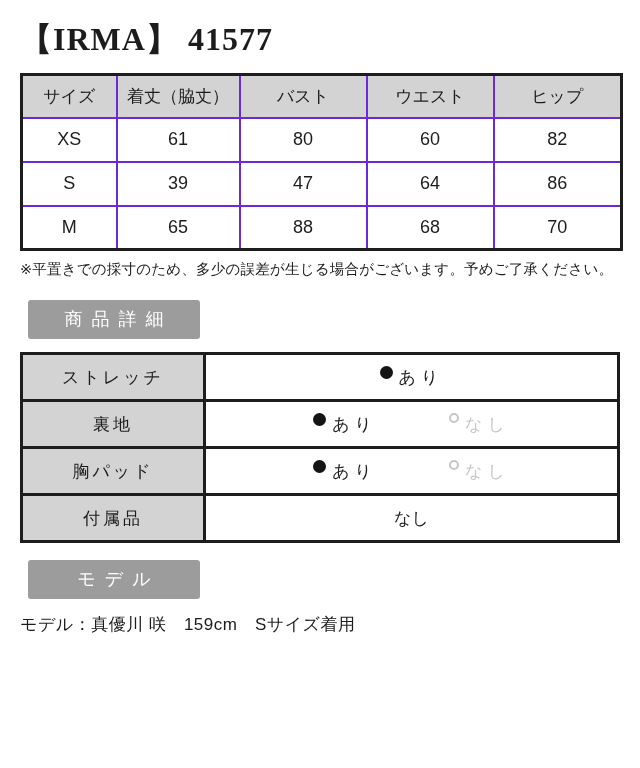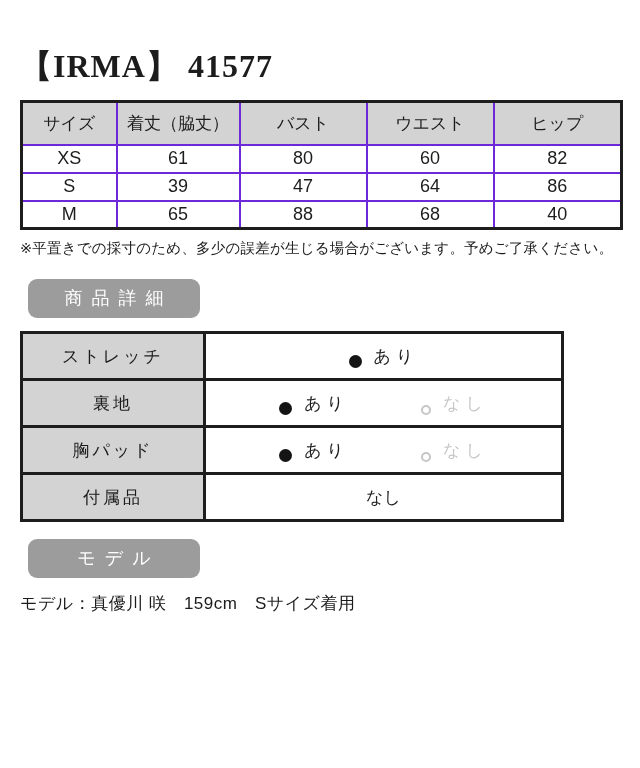--- a/index.html
+++ b/index.html
@@ -8,21 +8,20 @@
     padding: 0;
     background: #ffffff;
     width: 640px;
     height: 768px;
     overflow: hidden;
     font-family: "Liberation Sans", "DejaVu Sans", sans-serif;
     color: #1c1c1c;
   }
   .content {
     padding: 22px 20px 0 20px;
-    margin-top: 27px;
   }
   .page-title {
     font-family: "Liberation Serif", "DejaVu Serif", serif;
     font-size: 32px;
     font-weight: 600;
     letter-spacing: 1px;
     margin: 0 0 16px 0;
     line-height: 1.1;
   }
   
@@ -38,21 +37,21 @@
     text-align: center;
     vertical-align: middle;
     font-weight: normal;
   }
   table.size-table th {
     background: #d3d3d3;
     height: 43px;
     font-size: 17px;
   }
   table.size-table td {
-    height: 28px;
+    height: 44px;
     font-size: 18px;
     background: #ffffff;
   }
   col.c-size  { width: 95px; }
   col.c-len   { width: 123px; }
   col.c-bust  { width: 127px; }
   col.c-waist { width: 127px; }
   col.c-hip   { width: 128px; }
   
   .note {
@@ -64,29 +63,29 @@
   .section-badge {
     display: inline-block;
     width: 172px;
     background: #9c9c9c;
     color: #ffffff;
     font-size: 18px;
     letter-spacing: 9px;
     text-indent: 9px;
     text-align: center;
     padding: 7px 0 8px 0;
-    border-radius: 9px;
+    border-radius: 3px;
     margin: 21px 0 0 8px;
   }
   .section-badge.model { margin-top: 17px; }
   
   table.details-table {
     border-collapse: collapse;
     table-layout: fixed;
-    width: 544px;
+    width: 600px;
     border: 3px solid #1d1d1d;
     margin-top: 13px;
   }
   table.details-table td {
     border: 3px solid #1d1d1d;
     height: 47px;
     vertical-align: middle;
     font-size: 17px;
   }
   td.detail-label {
@@ -104,22 +103,22 @@
     justify-content: center;
     align-items: center;
     gap: 72px;
   }
   .options.three {
     justify-content: space-evenly;
     gap: 0;
   }
   .option {
     display: flex;
-    align-items: flex-end;
-    gap: 12px;
+    align-items: flex-start;
+    gap: 6px;
     letter-spacing: 5px;
     white-space: nowrap;
   }
   .option.inactive { color: #c6c6c6; }
   .dot-filled {
     width: 13px; height: 13px;
     background: #141414;
     border-radius: 50%;
     flex: 0 0 auto;
   }
@@ -174,21 +173,21 @@
         <td>39</td>
         <td>47</td>
         <td>64</td>
         <td>86</td>
       </tr>
       <tr>
         <td>M</td>
         <td>65</td>
         <td>88</td>
         <td>68</td>
-        <td>40</td>
+        <td>70</td>
       </tr>
     </tbody>
   </table>
 
   <p class="note">※平置きでの採寸のため、多少の誤差が生じる場合がございます。予めご了承ください。</p>
 
   <div class="section-badge">商品詳細</div>
 
   <table class="details-table">
     <tbody>

